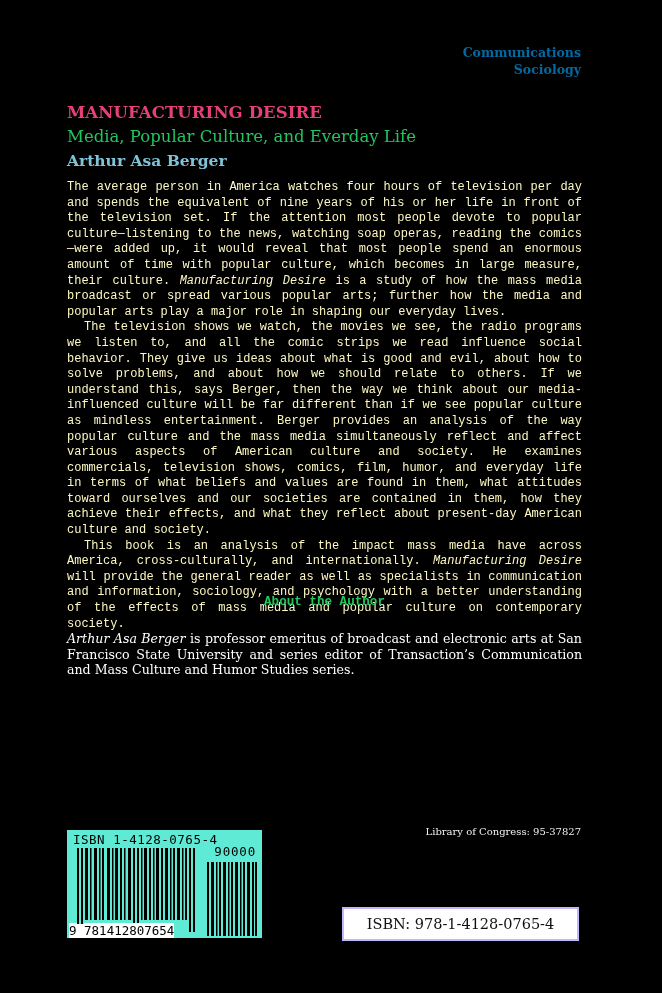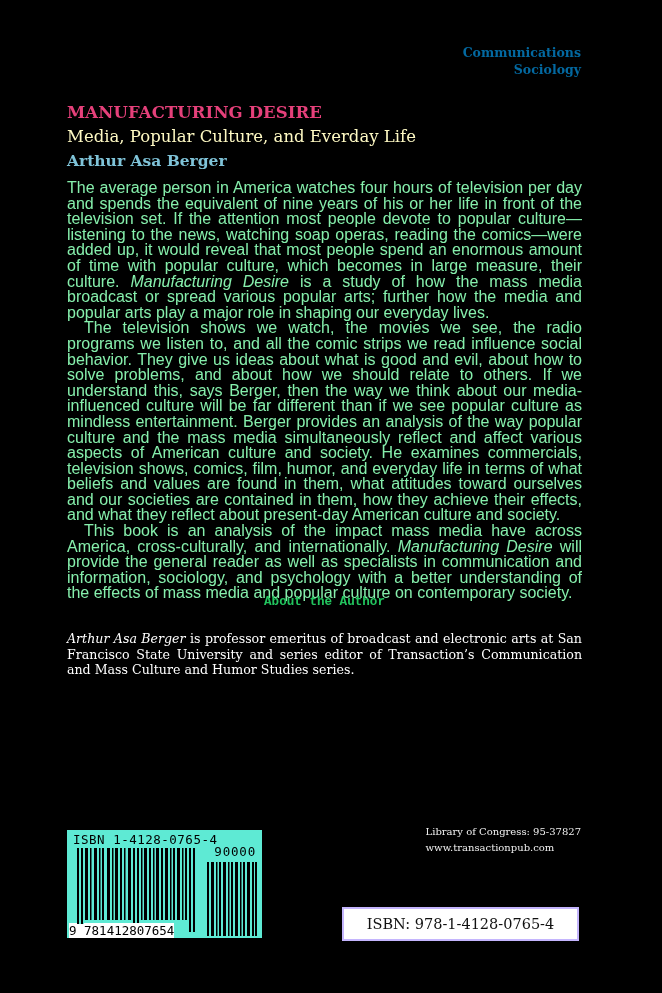--- a/index.html
+++ b/index.html
@@ -11,29 +11,29 @@
     position: absolute; right: 81px; top: 44px; text-align: right;
     font-family: "DejaVu Serif", serif; font-weight: bold; font-size: 12.5px; line-height: 17px; color: #0369a1;
   }
   .category div { display: block; }
   .title {
     position: absolute; left: 67px; top: 103px;
     font-family: "DejaVu Serif", serif; font-weight: bold; font-size: 16.5px; color: #e5407a; letter-spacing: 0.1px;
   }
   .subtitle {
     position: absolute; left: 67px; top: 127px;
-    font-family: "DejaVu Serif", serif; font-size: 16.5px; color: #fef9c3;
+    font-family: "DejaVu Serif", serif; font-size: 16.5px; color: #22c55e;
   }
   .author {
     position: absolute; left: 67px; top: 151px;
     font-family: "DejaVu Serif", serif; font-weight: bold; font-size: 15.5px; color: #7fc3d8;
   }
   .body-text {
     position: absolute; left: 67px; top: 180px; width: 515px;
-    font-family: Liberation Sans, sans-serif; font-size: 16px; line-height: 15.6px; color: #86efac;
+    font-family: Liberation Mono, monospace; font-size: 12px; line-height: 15.6px; color: #fef9c3;
     text-align: justify;
   }
   .body-text p { margin: 0; text-indent: 17px; }
   .body-text p.first { text-indent: 0; }
   .body-text em { font-style: italic; }
   .about-heading {
     position: absolute; left: 67px; width: 515px; top: 595px; text-align: center;
     font-family: Liberation Mono, monospace; font-weight: bold; font-size: 12.6px; color: #22c55e;
   }
   .bio {
@@ -148,18 +148,17 @@
     </g>
   </svg>
   <div class="barcode-digits">
     <span>9</span>
     <span>781412</span><span>807654</span>
   </div>
 </div>
 
 <div class="pubinfo">
   <div>Library of Congress: 95-37827</div>
-  <div>www.transactionpub.com</div>
 </div>
 
 <div class="isbn13-box">
   <span class="isbn13-text">ISBN: 978-1-4128-0765-4</span>
 </div>
 
 </body></html>

